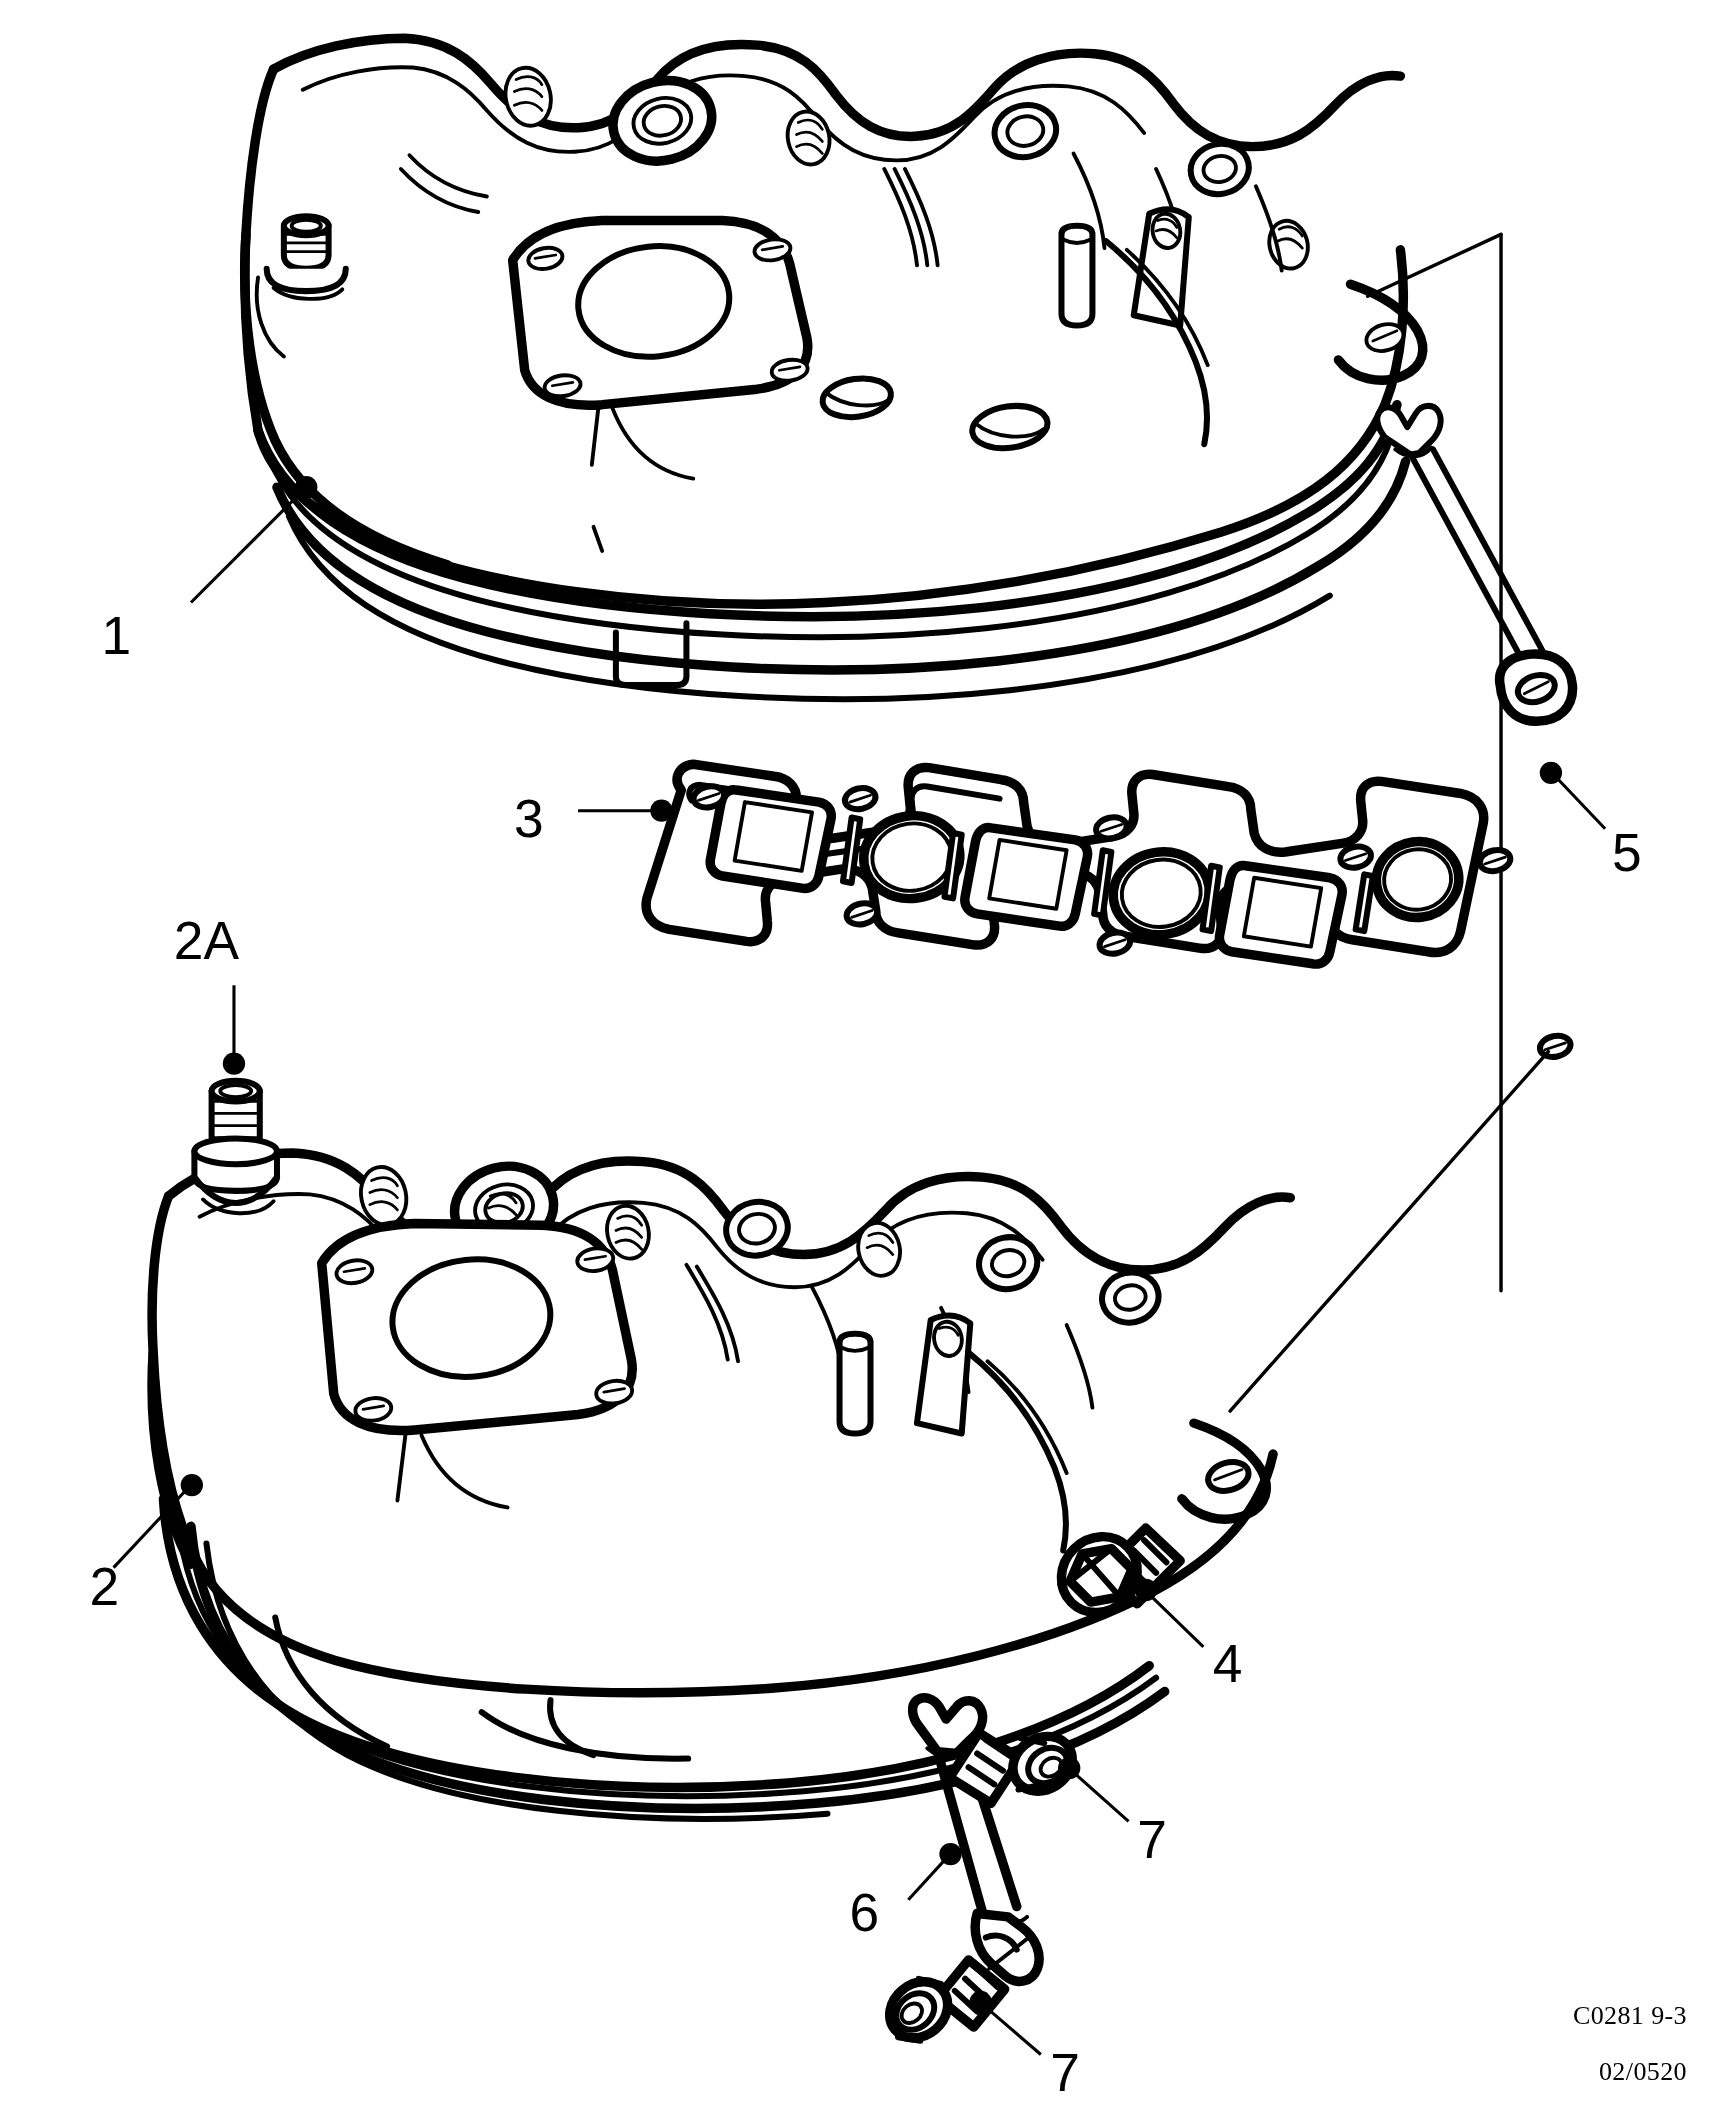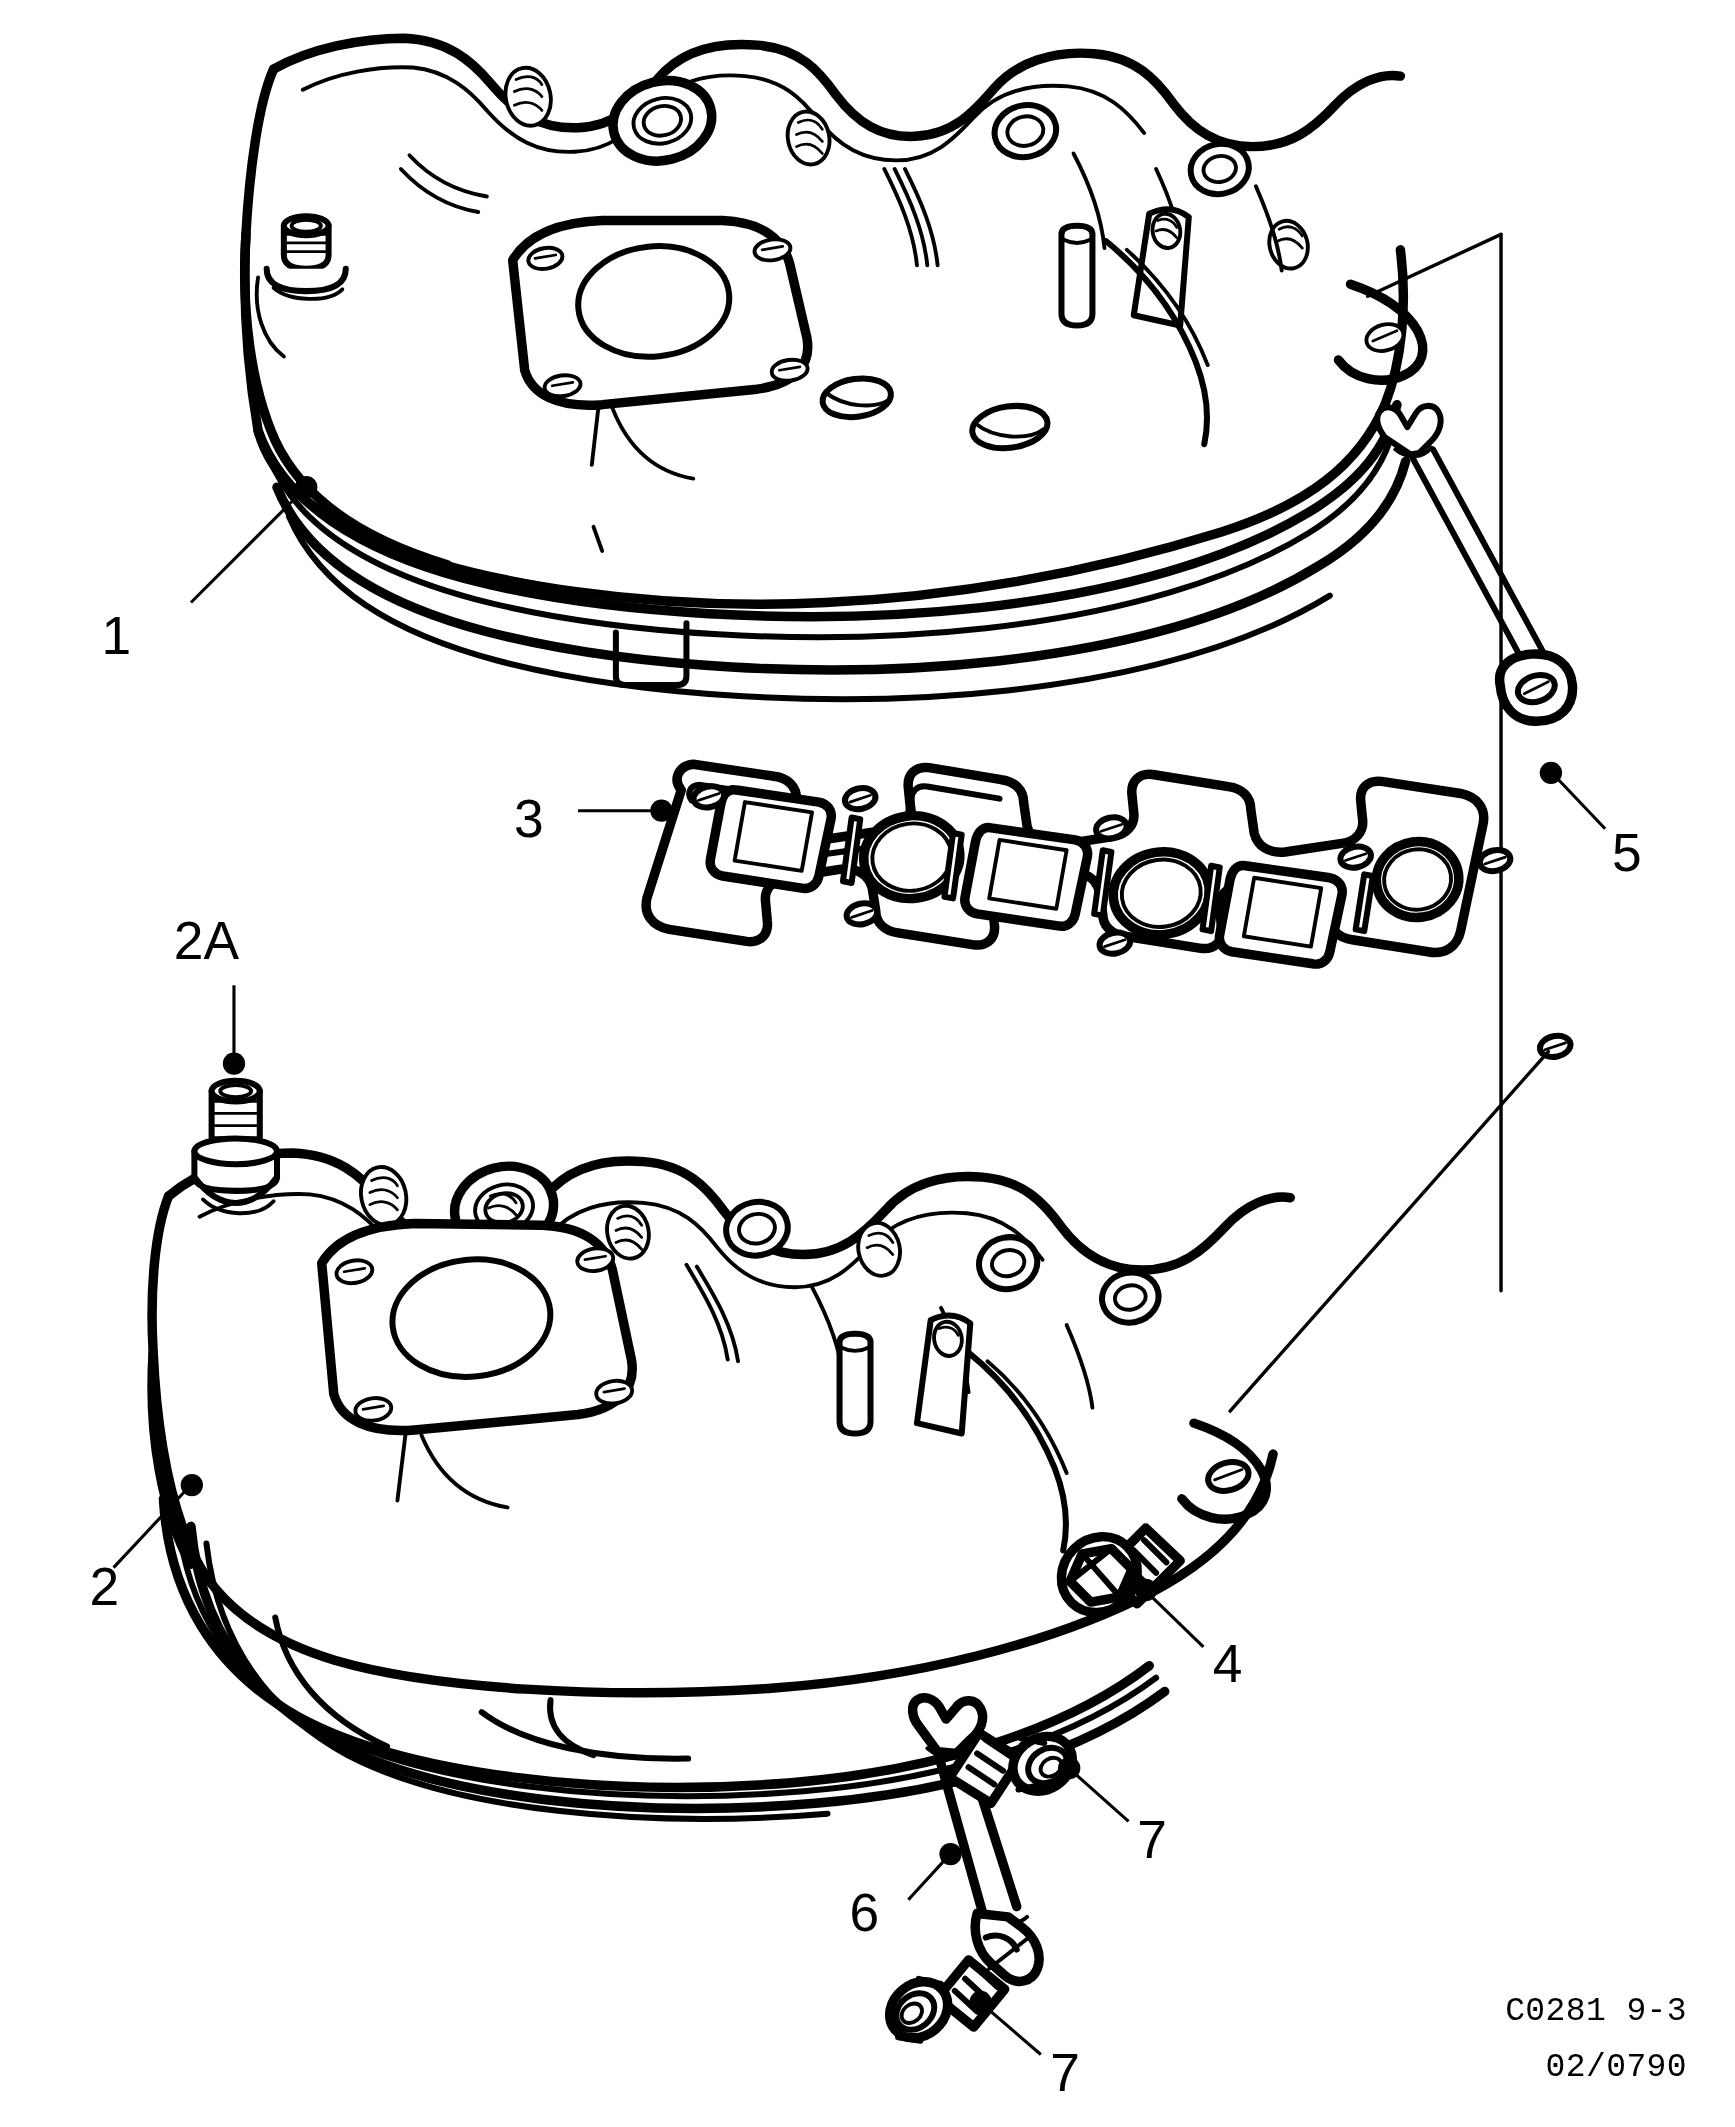--- a/index.html
+++ b/index.html
@@ -24,22 +24,22 @@
   .callout{
     font-family:"Liberation Sans", sans-serif;
     font-size:62px;
     fill:#000;
     font-weight:400;
     dominant-baseline:alphabetic;
   }
   .footer-text{
     position:absolute;
     right:48px;
-    font-family:Liberation Mono, monospace;
-    font-size:33px;
+    font-family:Liberation Serif, serif;
+    font-size:26px;
     line-height:1.18;
     letter-spacing:0.4px;
     color:#000;
     white-space:pre;
   }
   #footer-line-1{bottom:96px;}
   #footer-line-2{bottom:40px;}
 </style>
 </head>
 <body>
@@ -480,16 +480,16 @@
     <g>
       <line class="lead" x1="1210" y1="2388" x2="1145" y2="2332"></line>
       <circle class="dot" cx="1140" cy="2327" r="13"></circle>
       <text class="callout" x="1221" y="2430" text-anchor="start">7</text>
     </g>
 
   </g>
 </svg>
 
 <div class="footer-text" id="footer-line-1">C0281 9-3</div>
-<div class="footer-text" id="footer-line-2">02/0790</div>
+<div class="footer-text" id="footer-line-2">02/0520</div>
 
 </div>
 
 
 </body></html>

